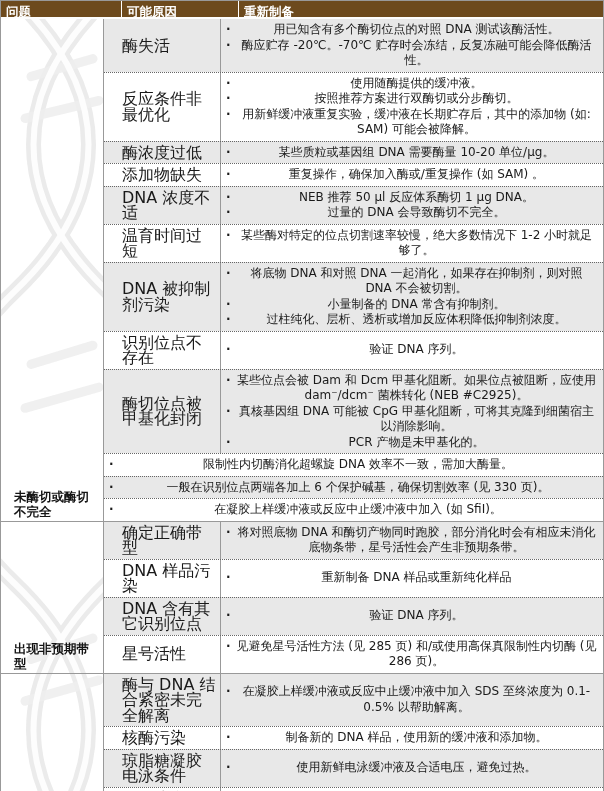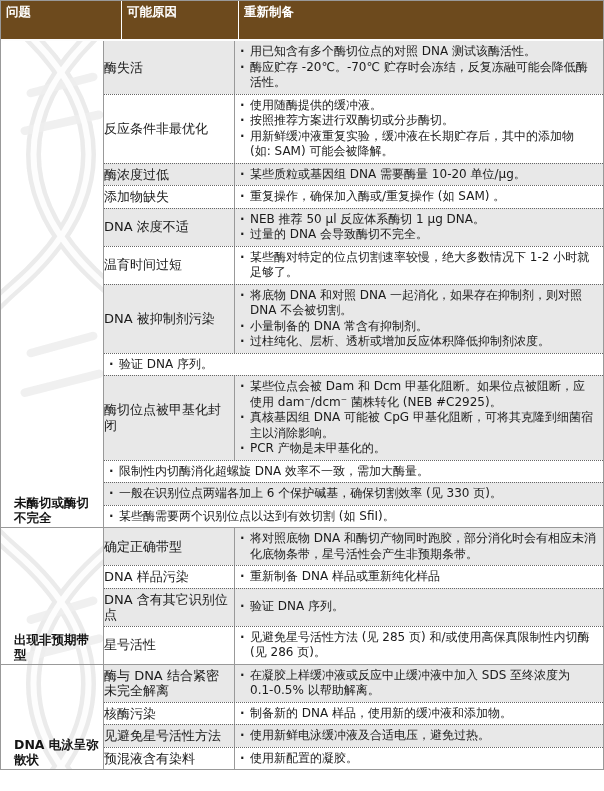--- a/index.html
+++ b/index.html
@@ -28,21 +28,21 @@
   .thead{
     display:flex;
     background:var(--header-bg);
     border-bottom:2px solid #fdfdfd;
   }
   .hcell{
     color:var(--header-text);
     font-weight:bold;
     font-size:12.5px;
     line-height:21px;
-    height:38px;
+    height:16px;
     padding-left:5px;
     overflow:hidden;
     white-space:nowrap;
   }
   .h1{width:121px;border-right:1px solid #ffffff;}
   .h2{width:117px;border-right:1px solid #ffffff;}
   .h3{flex:1;}
   
   .tbody{position:relative;overflow:hidden;}
   .watermark{
@@ -68,47 +68,47 @@
     font-weight:bold;
     font-size:12.5px;
     color:#141414;
     line-height:15px;
   }
   .rows{flex:1;display:flex;flex-direction:column;background:#ffffff;}
   .row{display:flex;background:#ffffff;}
   .row.shade{background:var(--shade);}
   .row + .row{border-top:1px dotted var(--dotted);}
   .cause{
-    width:131px;
+    width:117px;
     border-right:1px solid var(--border);
     display:flex;
     align-items:center;
-    padding:3px 3px 3px 0;
-    font-size:13px;
+    padding:3px 3px 3px 18px;
+    font-size:16px;
     line-height:15.5px;
   }
   .sol-cell{
     flex:1;
     display:flex;
     flex-direction:column;
     justify-content:center;
     padding:3px 6px 3px 5px;
   }
   .sol-item{
     display:flex;
     font-size:12px;
     line-height:15.5px;
   }
   .bullet{
     flex:none;
     width:10px;
     text-align:left;
     font-weight:bold;
   }
-  .sol-text{flex:1;}
+  .sol-text{flex:1;text-align:center;}
 </style>
 </head>
 <body>
 
 <div class="table">
   <div class="thead">
     <div class="hcell h1">问题</div>
     <div class="hcell h2">可能原因</div>
     <div class="hcell h3">重新制备</div>
   </div>
@@ -233,20 +233,23 @@
                 <span class="bullet">·</span>
                 <span class="sol-text">小量制备的 DNA 常含有抑制剂。</span>
               </div>
               <div class="sol-item">
                 <span class="bullet">·</span>
                 <span class="sol-text">过柱纯化、层析、透析或增加反应体积降低抑制剂浓度。</span>
               </div>
             </div>
           </div>
           <div class="row">
+            <div class="cause">
+              <span class="cause-text">识别位点不存在</span>
+            </div>
             <div class="sol-cell">
               <div class="sol-item">
                 <span class="bullet">·</span>
                 <span class="sol-text">验证 DNA 序列。</span>
               </div>
             </div>
           </div>
           <div class="row shade">
             <div class="cause">
               <span class="cause-text">酶切位点被甲基化封闭</span>
@@ -279,21 +282,21 @@
               <div class="sol-item">
                 <span class="bullet">·</span>
                 <span class="sol-text">一般在识别位点两端各加上 6 个保护碱基，确保切割效率 (见 330 页)。</span>
               </div>
             </div>
           </div>
           <div class="row">
             <div class="sol-cell">
               <div class="sol-item">
                 <span class="bullet">·</span>
-                <span class="sol-text">某些酶需要两个识别位点以达到有效切割 (如 SfiI)。</span>
+                <span class="sol-text">在凝胶上样缓冲液或反应中止缓冲液中加入 (如 SfiI)。</span>
               </div>
             </div>
           </div>
         </div>
       </div>
       <div class="section">
         <div class="problem-cell">
           <div class="problem-label">出现非预期带型</div>
         </div>
         <div class="rows">
@@ -365,21 +368,21 @@
             </div>
             <div class="sol-cell">
               <div class="sol-item">
                 <span class="bullet">·</span>
                 <span class="sol-text">制备新的 DNA 样品，使用新的缓冲液和添加物。</span>
               </div>
             </div>
           </div>
           <div class="row shade">
             <div class="cause">
-              <span class="cause-text">见避免星号活性方法</span>
+              <span class="cause-text">琼脂糖凝胶电泳条件</span>
             </div>
             <div class="sol-cell">
               <div class="sol-item">
                 <span class="bullet">·</span>
                 <span class="sol-text">使用新鲜电泳缓冲液及合适电压，避免过热。</span>
               </div>
             </div>
           </div>
           <div class="row">
             <div class="cause">

